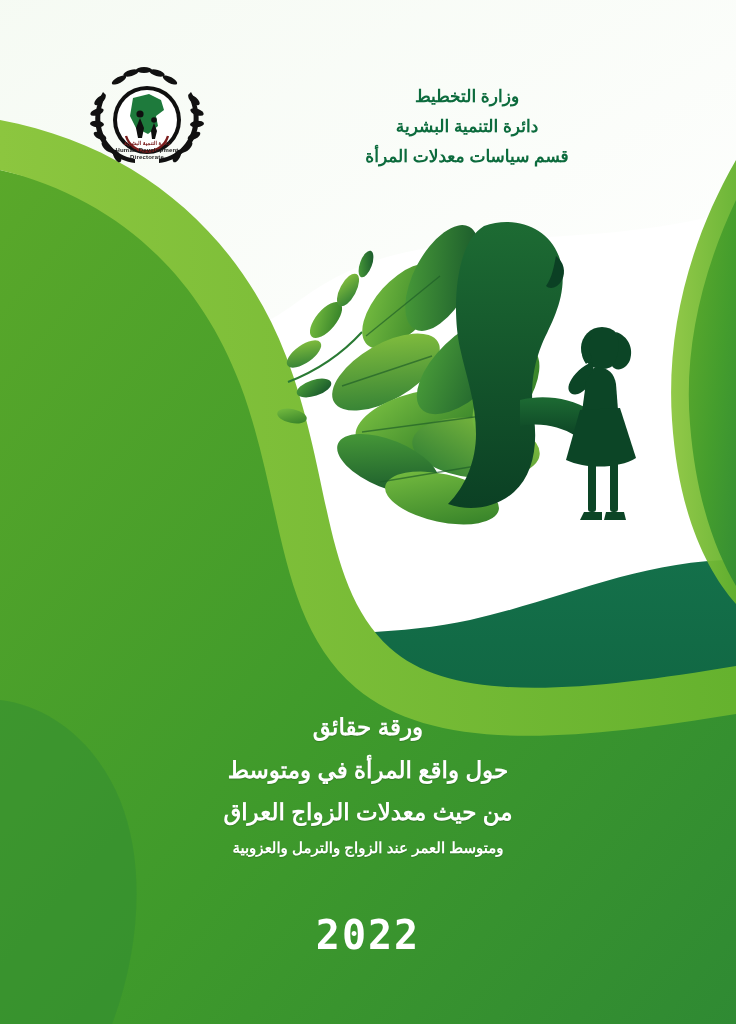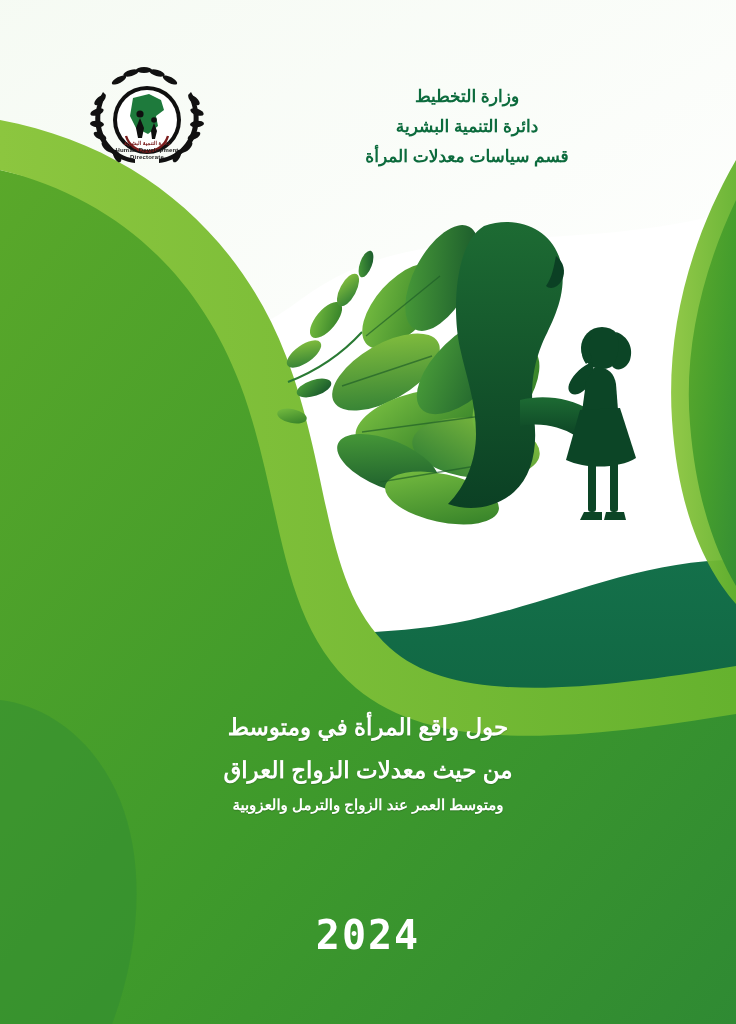--- a/index.html
+++ b/index.html
@@ -346,20 +346,21 @@
         <rect x="318" y="274" width="8" height="52" rx="3"></rect>
         <rect x="340" y="274" width="8" height="52" rx="3"></rect>
 
         <path d="M314,326 L332,326 L332,334 L310,334 Z"></path>
         <path d="M336,326 L354,326 L356,334 L334,334 Z"></path>
       </g>
     </svg>
   </div>
 
   <div class="title-block">
+    <div class="title-line">ورقة حقائق</div>
     <div class="title-line">حول واقع المرأة في ومتوسط</div>
     <div class="title-line">من حيث معدلات الزواج العراق</div>
     <div class="title-line small">ومتوسط العمر عند الزواج والترمل والعزوبية</div>
   </div>
 
-  <div class="year">2024</div>
+  <div class="year">2022</div>
 
 </div>
 
 </body></html>

